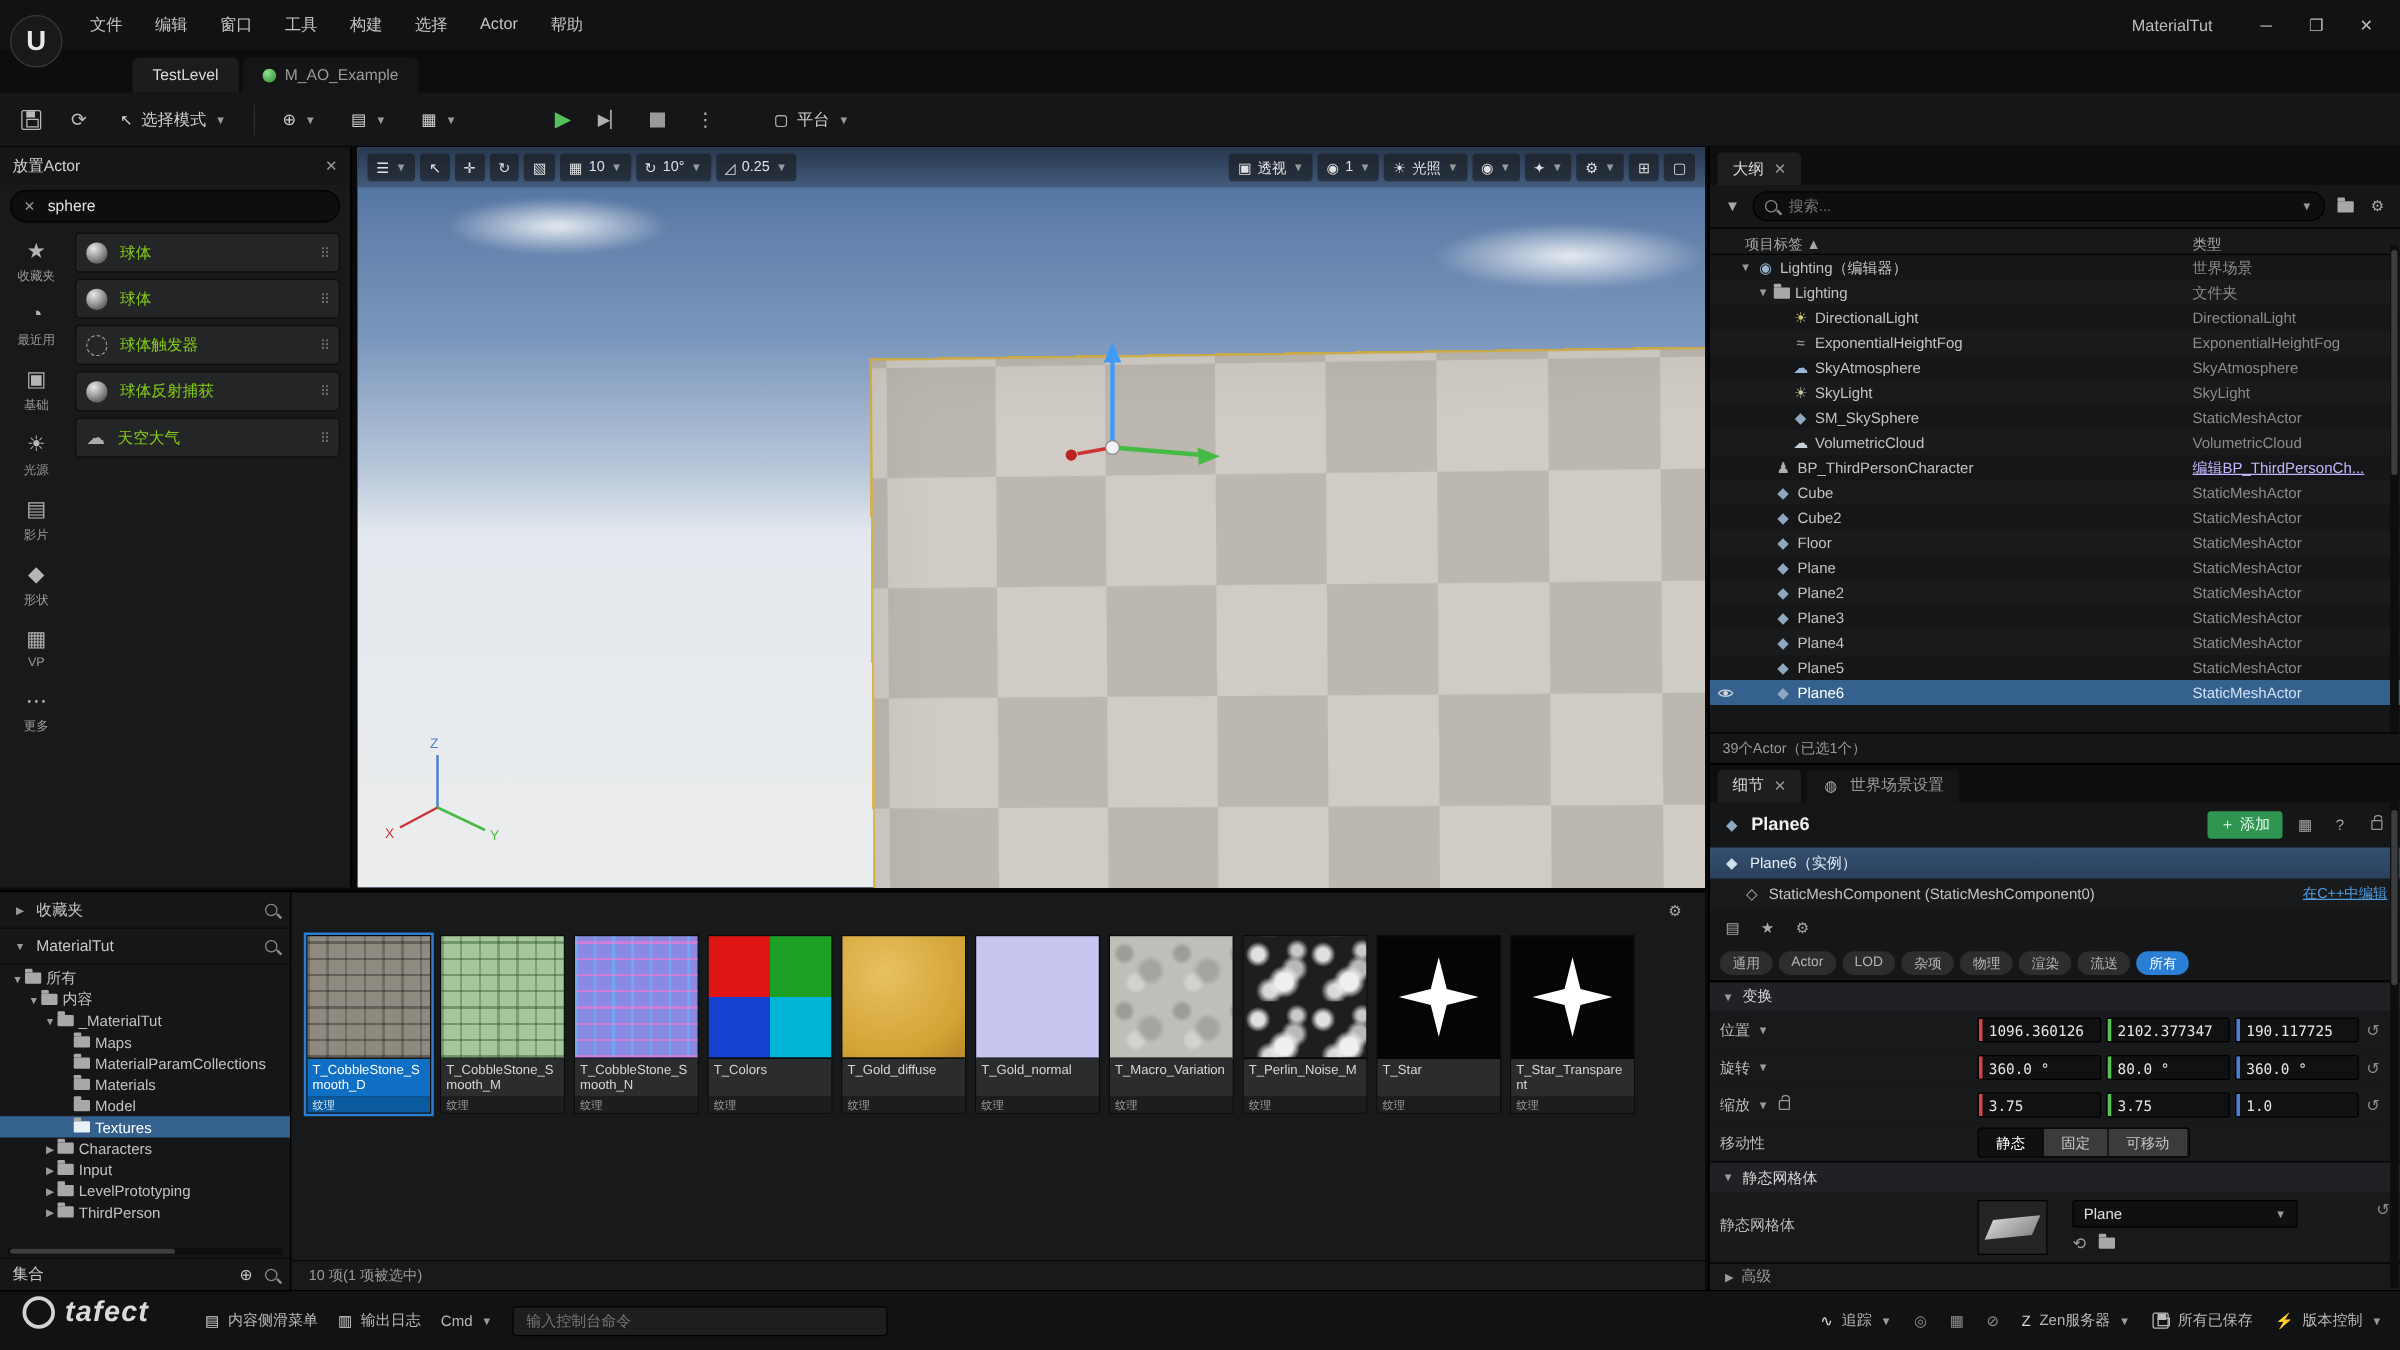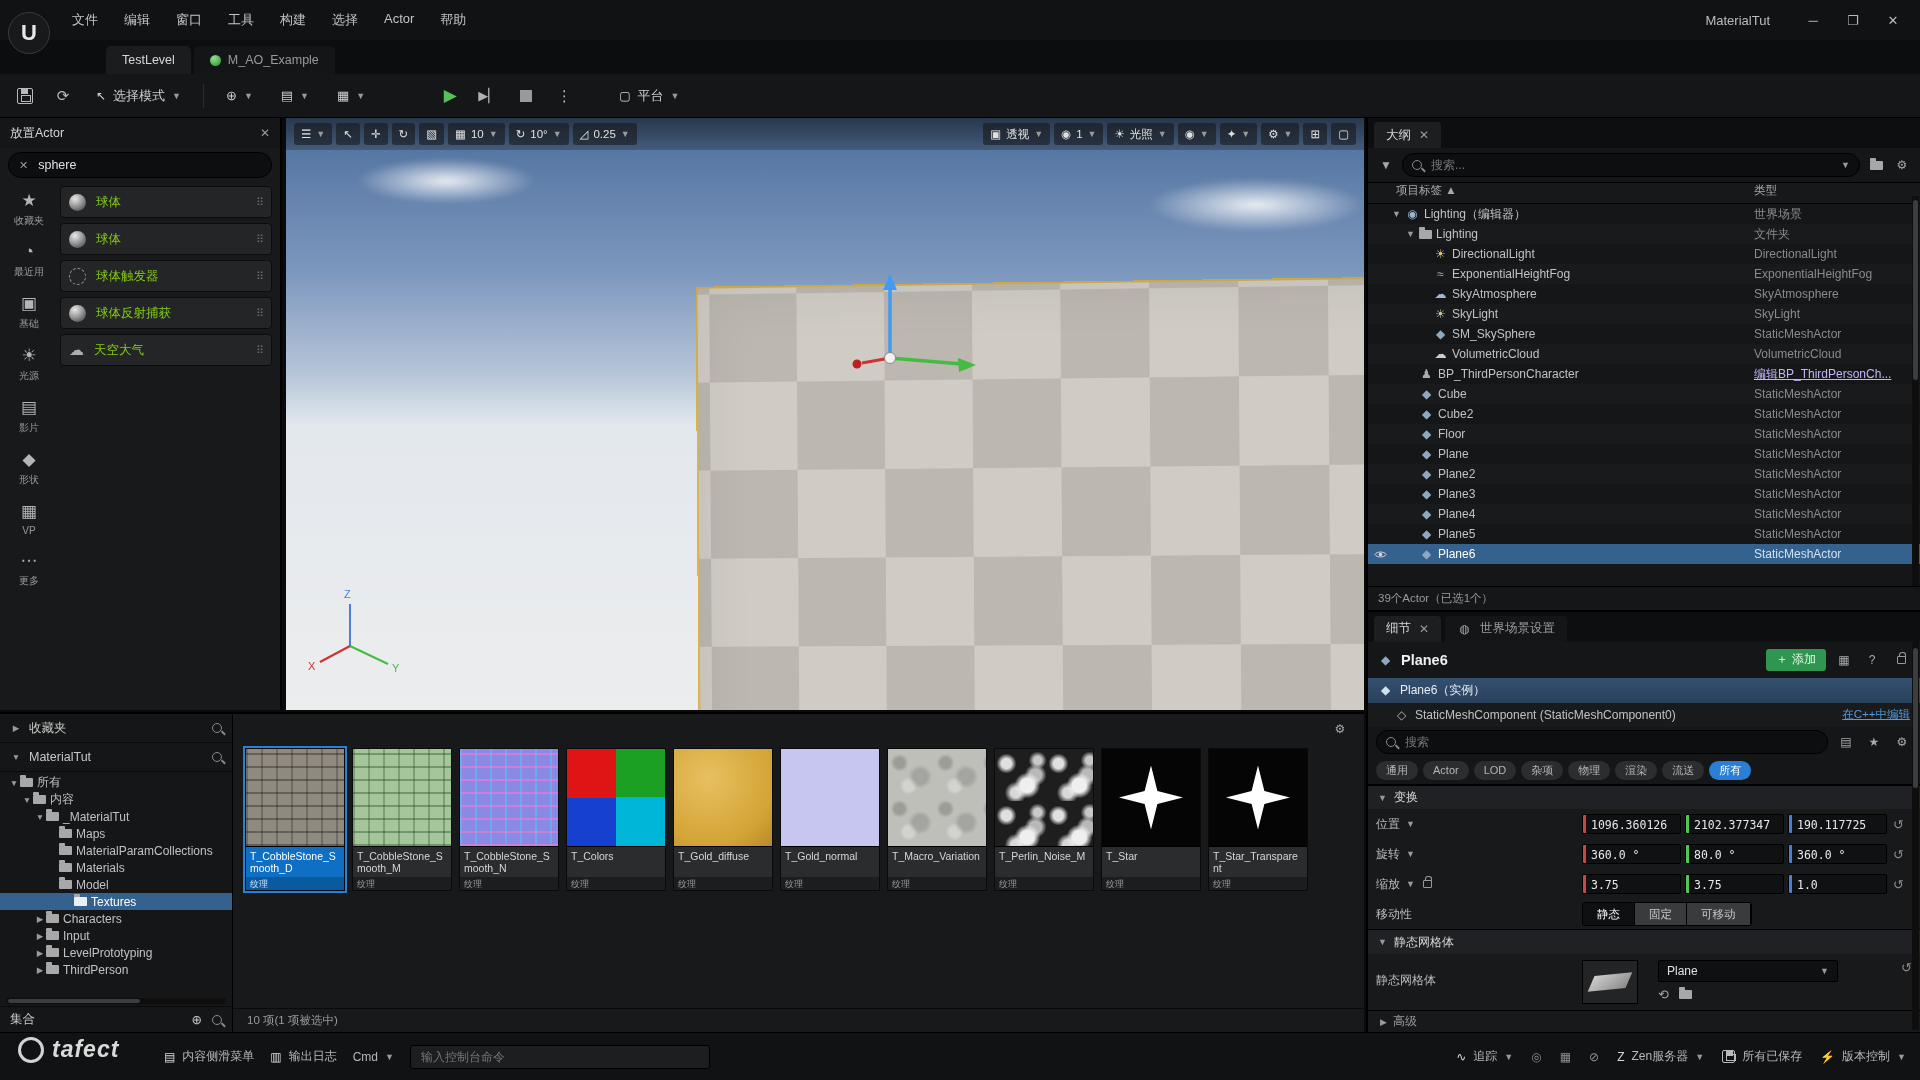--- a/index.html
+++ b/index.html
@@ -85,21 +85,21 @@
   .rightcol{left:1366px;top:118px;width:554px;height:914px;background:#000;}
   .outliner{position:absolute;left:2px;top:0;width:552px;height:492px;background:#151617;display:flex;flex-direction:column;}
   .paneltabs{height:30px;background:#0d0e0f;display:flex;align-items:flex-end;padding-left:6px;gap:4px;}
   .ptab{display:flex;align-items:center;gap:8px;height:26px;padding:0 12px;background:#1d1e20;border-radius:4px 4px 0 0;color:#d8d8d8;font-size:12.5px;}
   .ptab.inactive{background:#141516;color:#9a9a9a;}
   .ol-search{height:34px;display:flex;align-items:center;gap:6px;padding:0 8px;}
   .searchbox{flex:1;height:24px;background:#0d0e0f;border:1px solid #000;border-radius:12px;display:flex;align-items:center;gap:7px;padding:0 9px;}
   .searchbox input{flex:1;background:transparent;border:none;outline:none;color:#cfcfcf;font-size:12px;font-family:inherit;}
   .mag{width:10px;height:10px;border:1.5px solid #8a8a8a;border-radius:50%;position:relative;flex:0 0 auto;}
   .mag::after{content:"";position:absolute;left:8px;top:8px;width:5px;height:1.5px;background:#8a8a8a;transform:rotate(45deg);}
-  .ol-colhead{height:22px;display:flex;align-items:flex-start;background:#17181a;border-top:1px solid #000;border-bottom:1px solid #000;
+  .ol-colhead{height:22px;display:flex;align-items:flex-end;background:#17181a;border-top:1px solid #000;border-bottom:1px solid #000;
               font-size:11.5px;color:#a8a8a8;position:relative;}
   .ol-colhead .lbl{margin-left:28px;}
   .ol-colhead .typ{position:absolute;left:386px;}
   .ol-rows{flex:1;overflow:hidden;position:relative;}
   .ol-row{height:20px;display:flex;align-items:center;position:relative;font-size:12px;color:#c2c2c2;}
   .ol-row.alt{background:#191a1c;}
   .ol-row.sel{background:#35618e;color:#fff;}
   .ol-eye{width:24px;display:flex;justify-content:center;flex:0 0 auto;}
   .ol-exp{width:13px;font-size:9px;color:#9a9a9a;flex:0 0 auto;}
   .ol-label{margin-left:4px;white-space:nowrap;}
@@ -599,24 +599,20 @@
       <div class="d-inst">
         <span class="oi" style="color:#cfe0f0;">◆</span>
         <span>Plane6（实例）</span>
       </div>
       <div class="d-comp">
         <span class="oi">◇</span>
         <span>StaticMeshComponent (StaticMeshComponent0)</span>
         <span class="cpp">在C++中编辑</span>
       </div>
       <div class="d-search">
-        <div class="searchbox">
-          <span class="mag"></span>
-          <input placeholder="搜索" style="">
-        </div>
         <span class="d-mini">▤</span>
         <span class="d-mini">★</span>
         <span class="d-mini">⚙</span>
       </div>
       <div class="d-filters">
           <span class="chip">通用</span>
           <span class="chip">Actor</span>
           <span class="chip">LOD</span>
           <span class="chip">杂项</span>
           <span class="chip">物理</span>
@@ -749,21 +745,21 @@
           <div class="tr-row" style="padding-left:47px;">
    <span class="tr-exp"></span>
    <span class="fold-ico" style=""></span>
    <span class="tr-label">Materials</span>
           </div>
           <div class="tr-row" style="padding-left:47px;">
    <span class="tr-exp"></span>
    <span class="fold-ico" style=""></span>
    <span class="tr-label">Model</span>
           </div>
-          <div class="tr-row sel" style="padding-left:62px;">
+          <div class="tr-row sel" style="padding-left:47px;">
    <span class="tr-exp"></span>
    <span class="fold-ico" style="background:#e8f0f8;"></span>
    <span class="tr-label">Textures</span>
           </div>
           <div class="tr-row" style="padding-left:34px;">
    <span class="tr-exp">▶</span>
    <span class="fold-ico" style=""></span>
    <span class="tr-label">Characters</span>
           </div>
           <div class="tr-row" style="padding-left:34px;">

